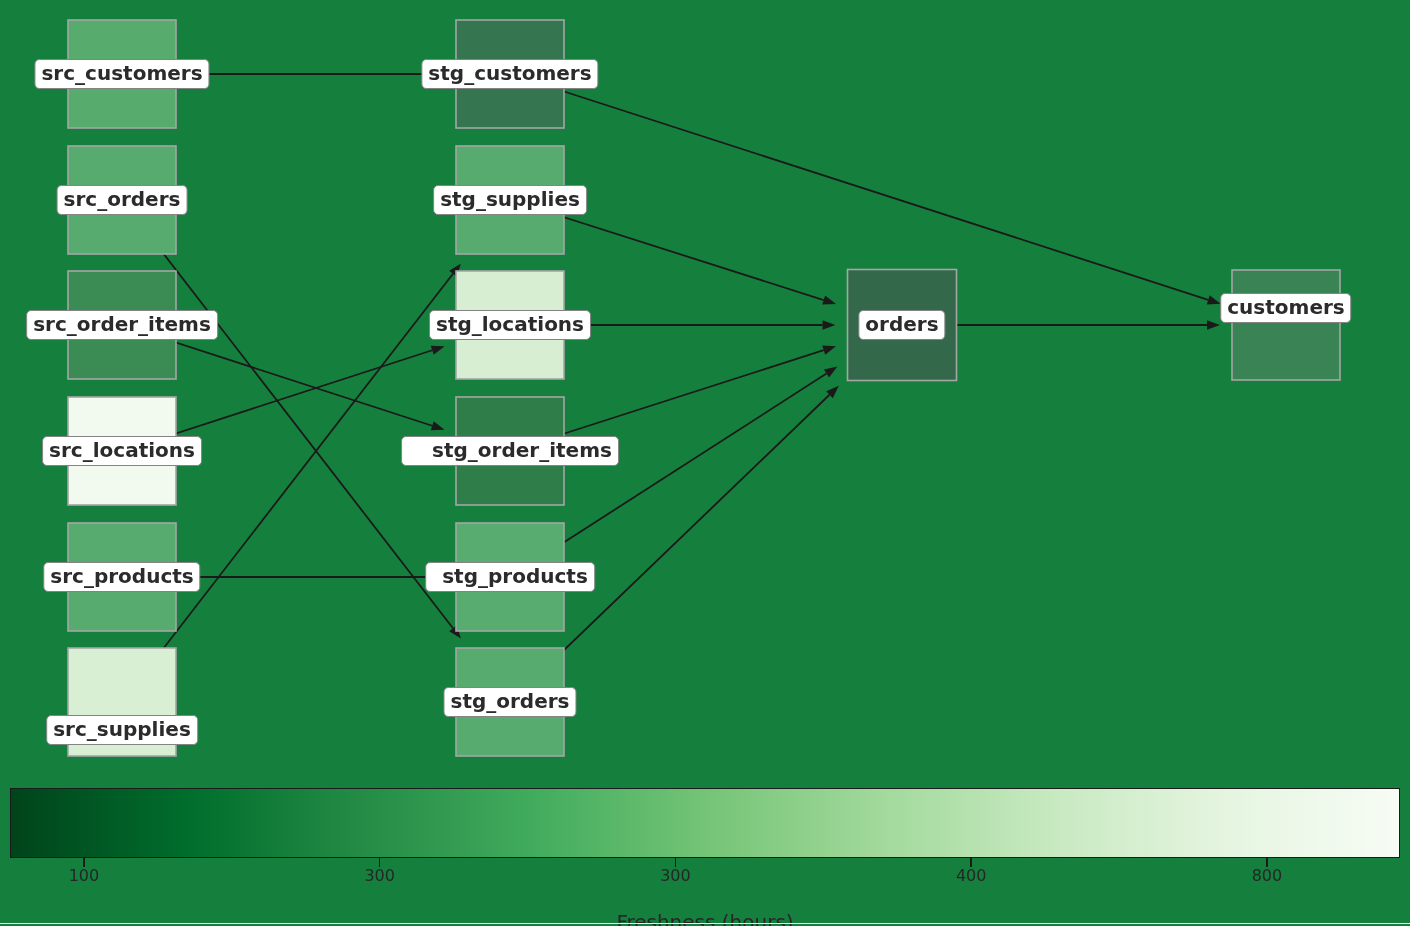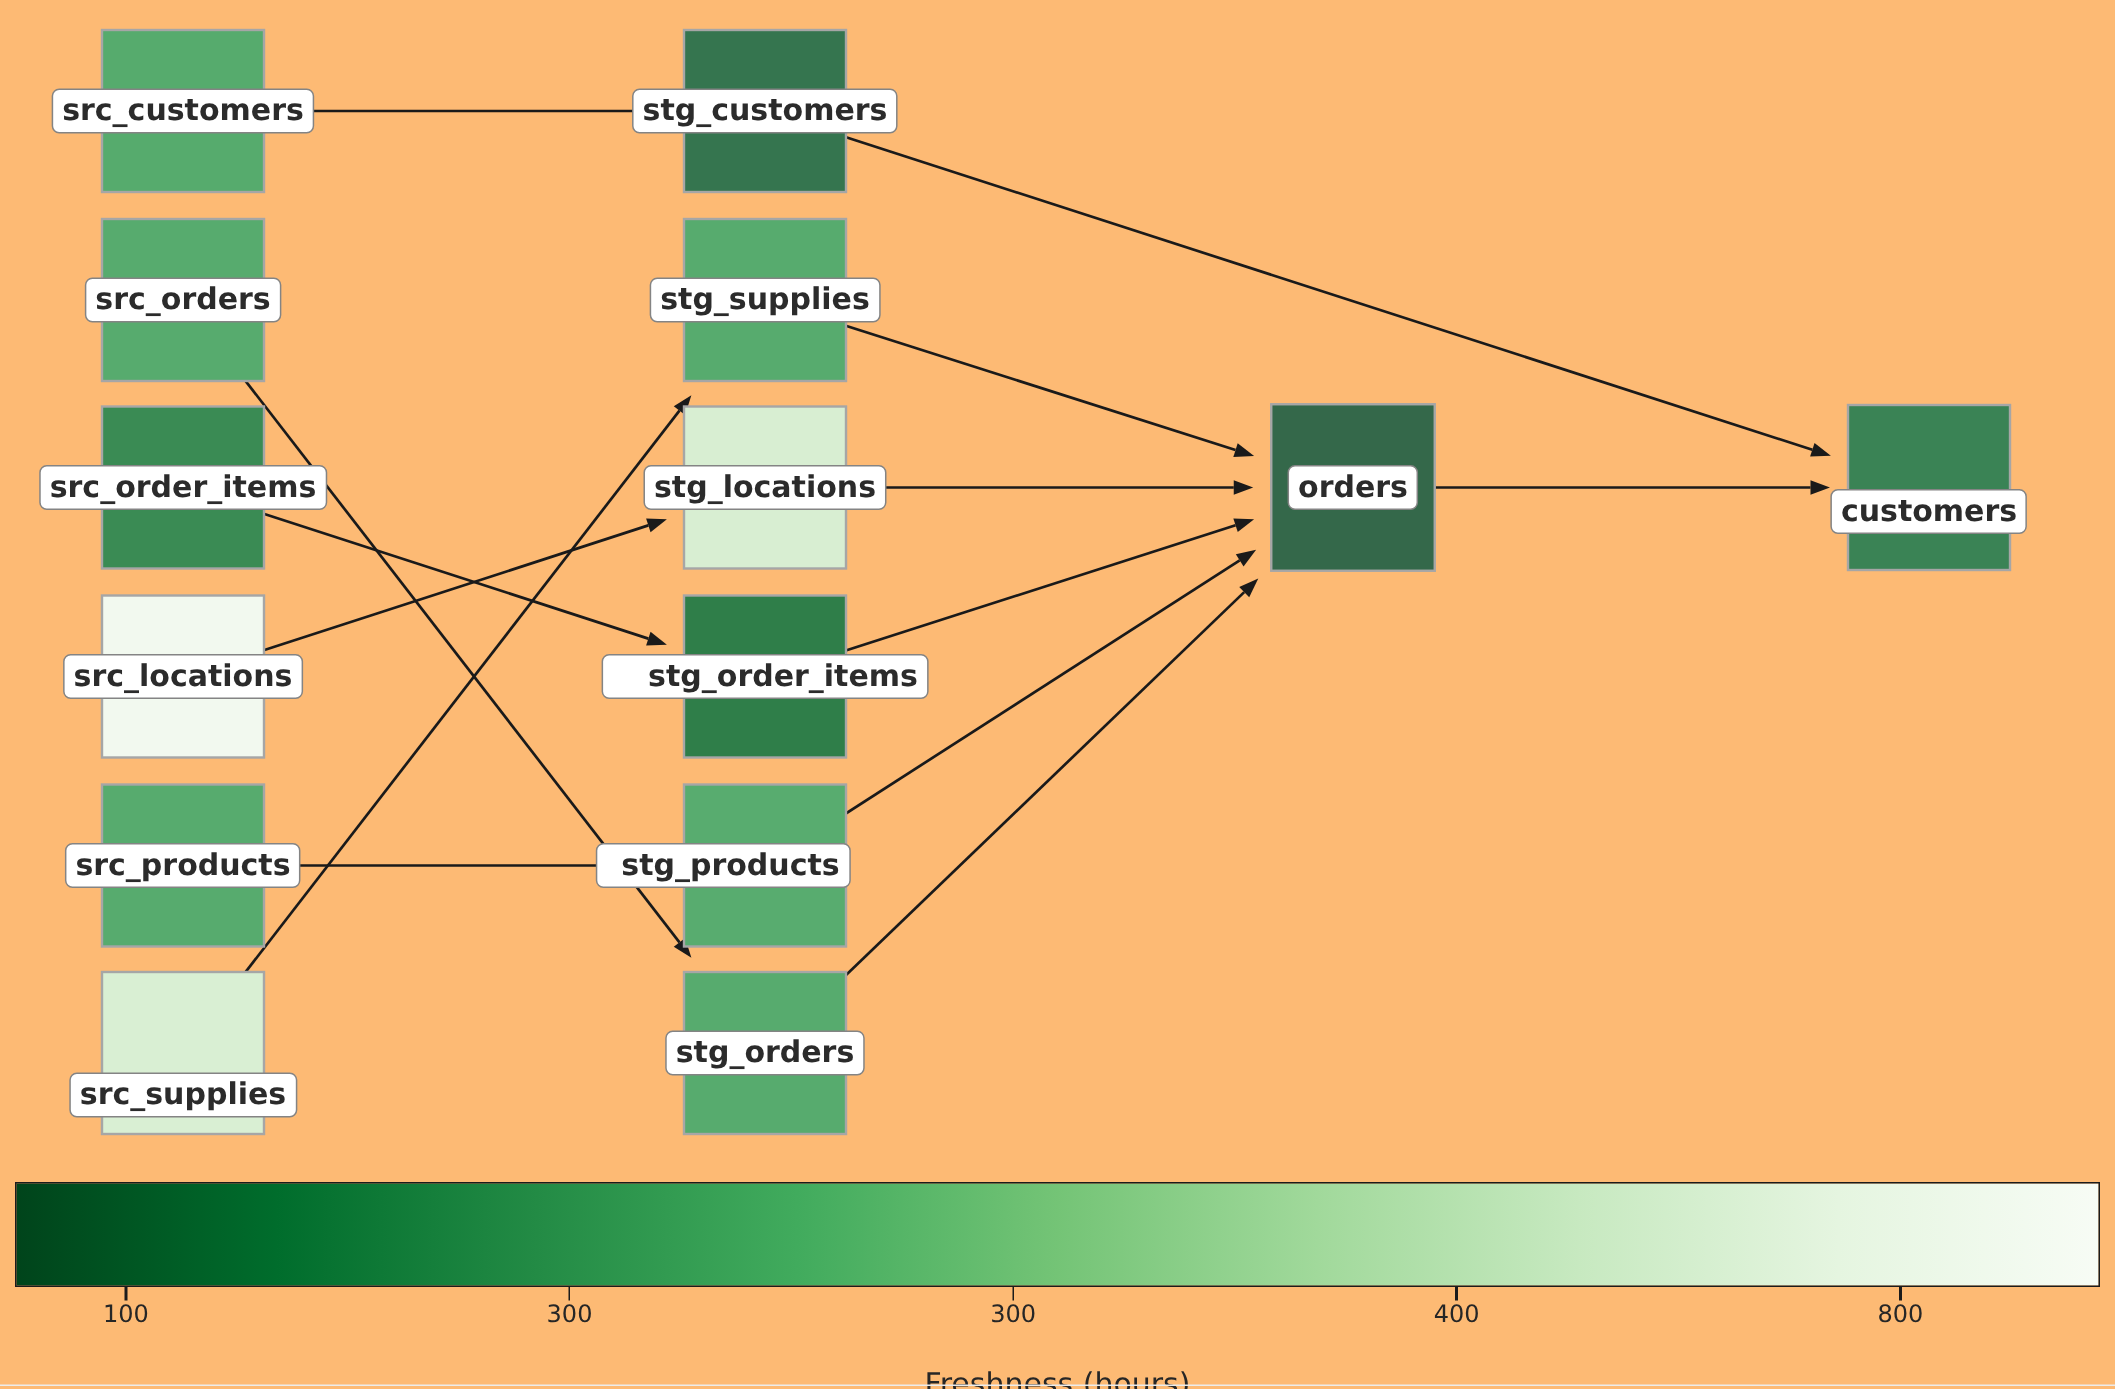--- a/index.html
+++ b/index.html
@@ -1,20 +1,20 @@
 <!DOCTYPE html>
 <html><head>
 <meta charset="utf-8">
 <style>
   html, body { margin: 0; padding: 0; background: #ffffff; }
   .canvas {
     position: relative;
     width: 1410px;
     height: 926px;
-    background: #fdba74;
+    background: #15803d;
     overflow: hidden;
     font-family: "DejaVu Sans", sans-serif;
   }
   #graph-svg { position: absolute; left: 0; top: 0; }
   .node-label {
     position: absolute;
     transform: translate(-50%, -50%);
     white-space: nowrap;
     background: #ffffff;
     border: 1.4px solid #848484;
@@ -118,24 +118,24 @@
       <div class="node-label" style="left: 122px; top: 74px;">src_customers</div>
       <div class="node-label" style="left: 122px; top: 200px;">src_orders</div>
       <div class="node-label" style="left: 122px; top: 325px;">src_order_items</div>
       <div class="node-label" style="left: 122px; top: 451px;">src_locations</div>
       <div class="node-label" style="left: 122px; top: 577px;">src_products</div>
       <div class="node-label" style="left: 122px; top: 730px;">src_supplies</div>
       <div class="node-label" style="left: 510px; top: 74px;">stg_customers</div>
       <div class="node-label" style="left: 510px; top: 200px;">stg_supplies</div>
       <div class="node-label" style="left: 510px; top: 325px;">stg_locations</div>
       <div class="node-label" style="left: 510px; top: 451px; padding-left: 30px;">stg_order_items</div>
-      <div class="node-label" style="left: 482px; top: 577px; padding-left: 16px;">stg_products</div>
+      <div class="node-label" style="left: 510px; top: 577px; padding-left: 16px;">stg_products</div>
       <div class="node-label" style="left: 510px; top: 702px;">stg_orders</div>
       <div class="node-label" style="left: 902px; top: 325px;">orders</div>
-      <div class="node-label" style="left: 1286px; top: 341px;">customers</div>
+      <div class="node-label" style="left: 1286px; top: 308px;">customers</div>
     </div>
 
   <div>
     <div id="cbar-bar" class="colorbar-bar" style="background: linear-gradient(to right, rgb(0, 68, 27) 0%, rgb(0, 109, 44) 12.5%, rgb(35, 139, 69) 25%, rgb(65, 171, 93) 37.5%, rgb(116, 196, 118) 50%, rgb(161, 217, 155) 62.5%, rgb(199, 233, 192) 75%, rgb(229, 245, 224) 87.5%, rgb(247, 252, 245) 100%);"></div>
     <div id="cbar-ticks">
         <div class="cbar-tick" style="left: 83.1362px;"></div>
         <div class="cbar-tick-label" style="left: 83.9362px;">100</div>
         <div class="cbar-tick" style="left: 378.881px;"></div>
         <div class="cbar-tick-label" style="left: 379.681px;">300</div>
         <div class="cbar-tick" style="left: 674.626px;"></div>

